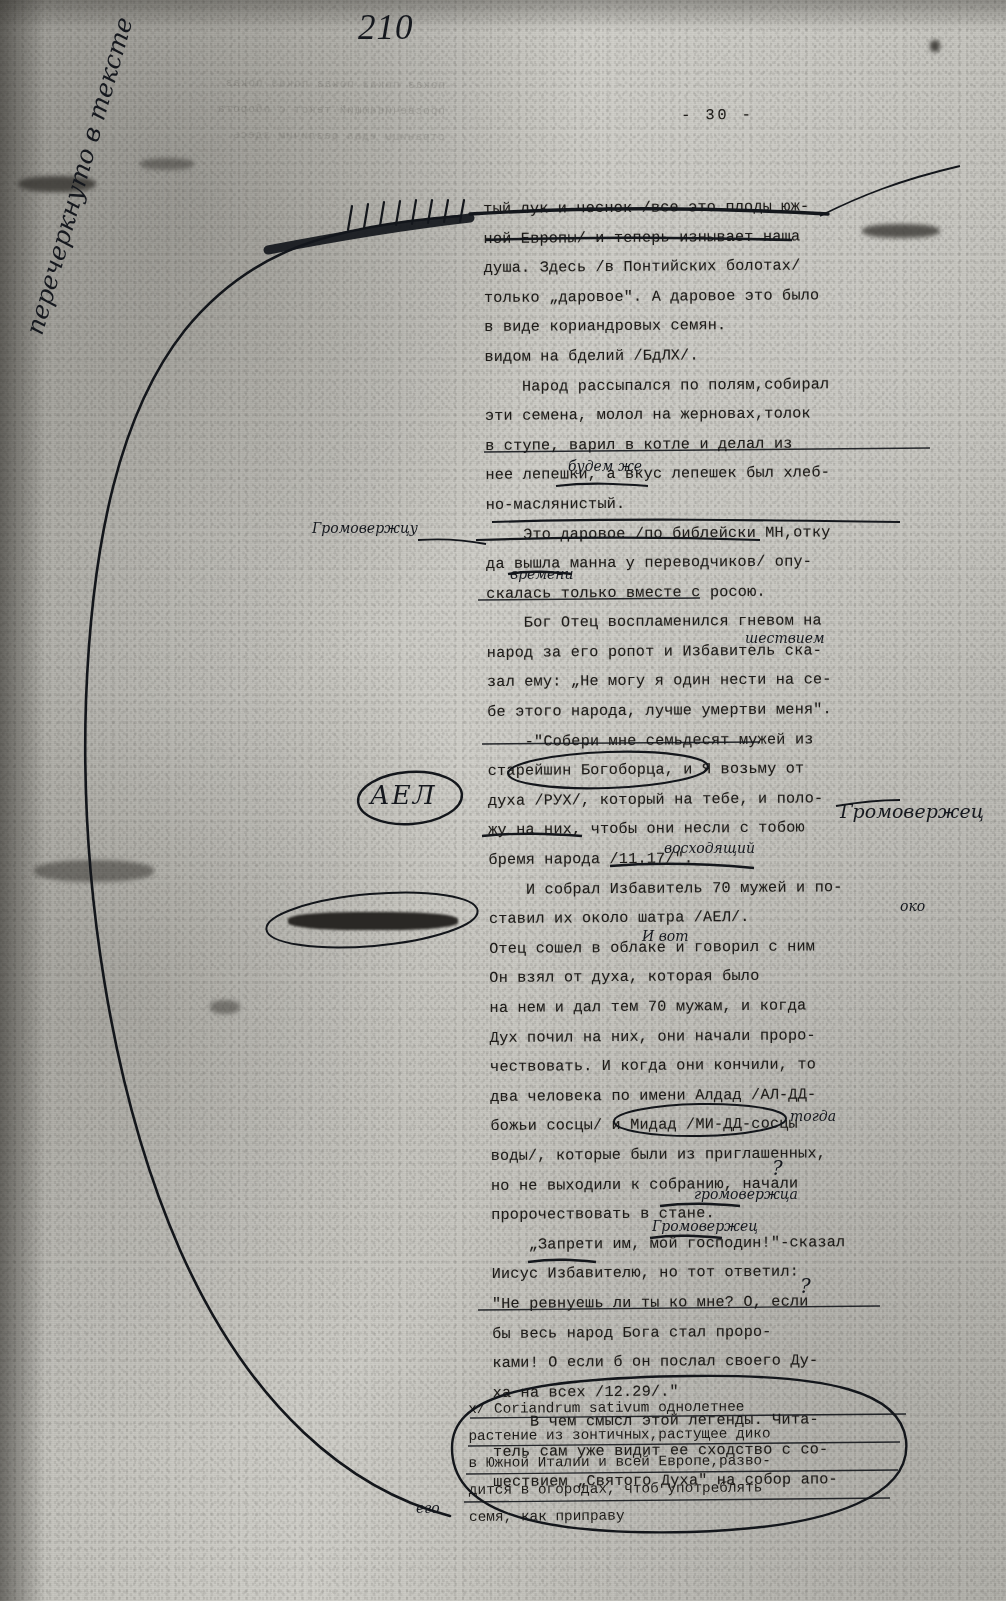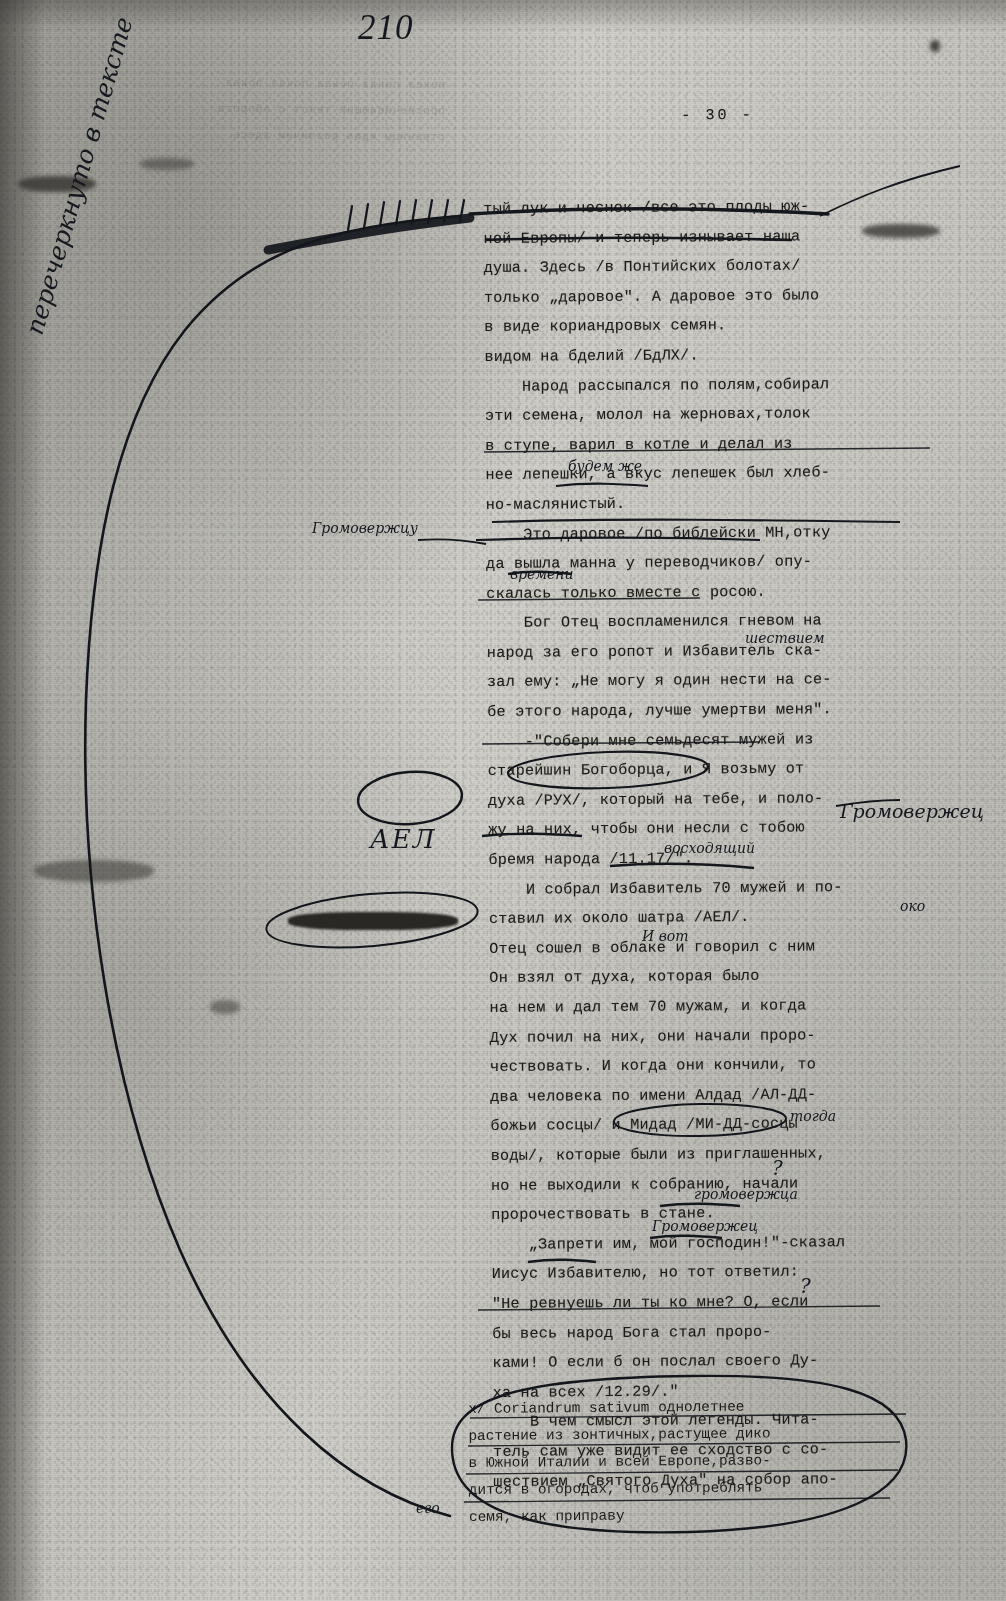--- a/index.html
+++ b/index.html
@@ -112,21 +112,21 @@
     font-style: italic;
   }
   .ink-vert {
     left: 20px; top: 330px;
     font-size: 25px;
     transform: rotate(-74deg);
     transform-origin: left top;
   }
   .ink-gromo1 { left: 312px; top: 520px; font-size: 14px; }
   .ink-gromo2 { left: 840px; top: 800px; font-size: 19px; }
-  .ink-ael { left: 370px; top: 780px; font-size: 26px; letter-spacing: 2px; margin-top: 44px; }
+  .ink-ael { left: 370px; top: 780px; font-size: 26px; letter-spacing: 2px; }
   .ink-sm { font-size: 14px; }
   
   svg.overlay {
     position: absolute;
     left: 0; top: 0;
     width: 1006px;
     height: 1601px;
     pointer-events: none;
   }
   .blot {

